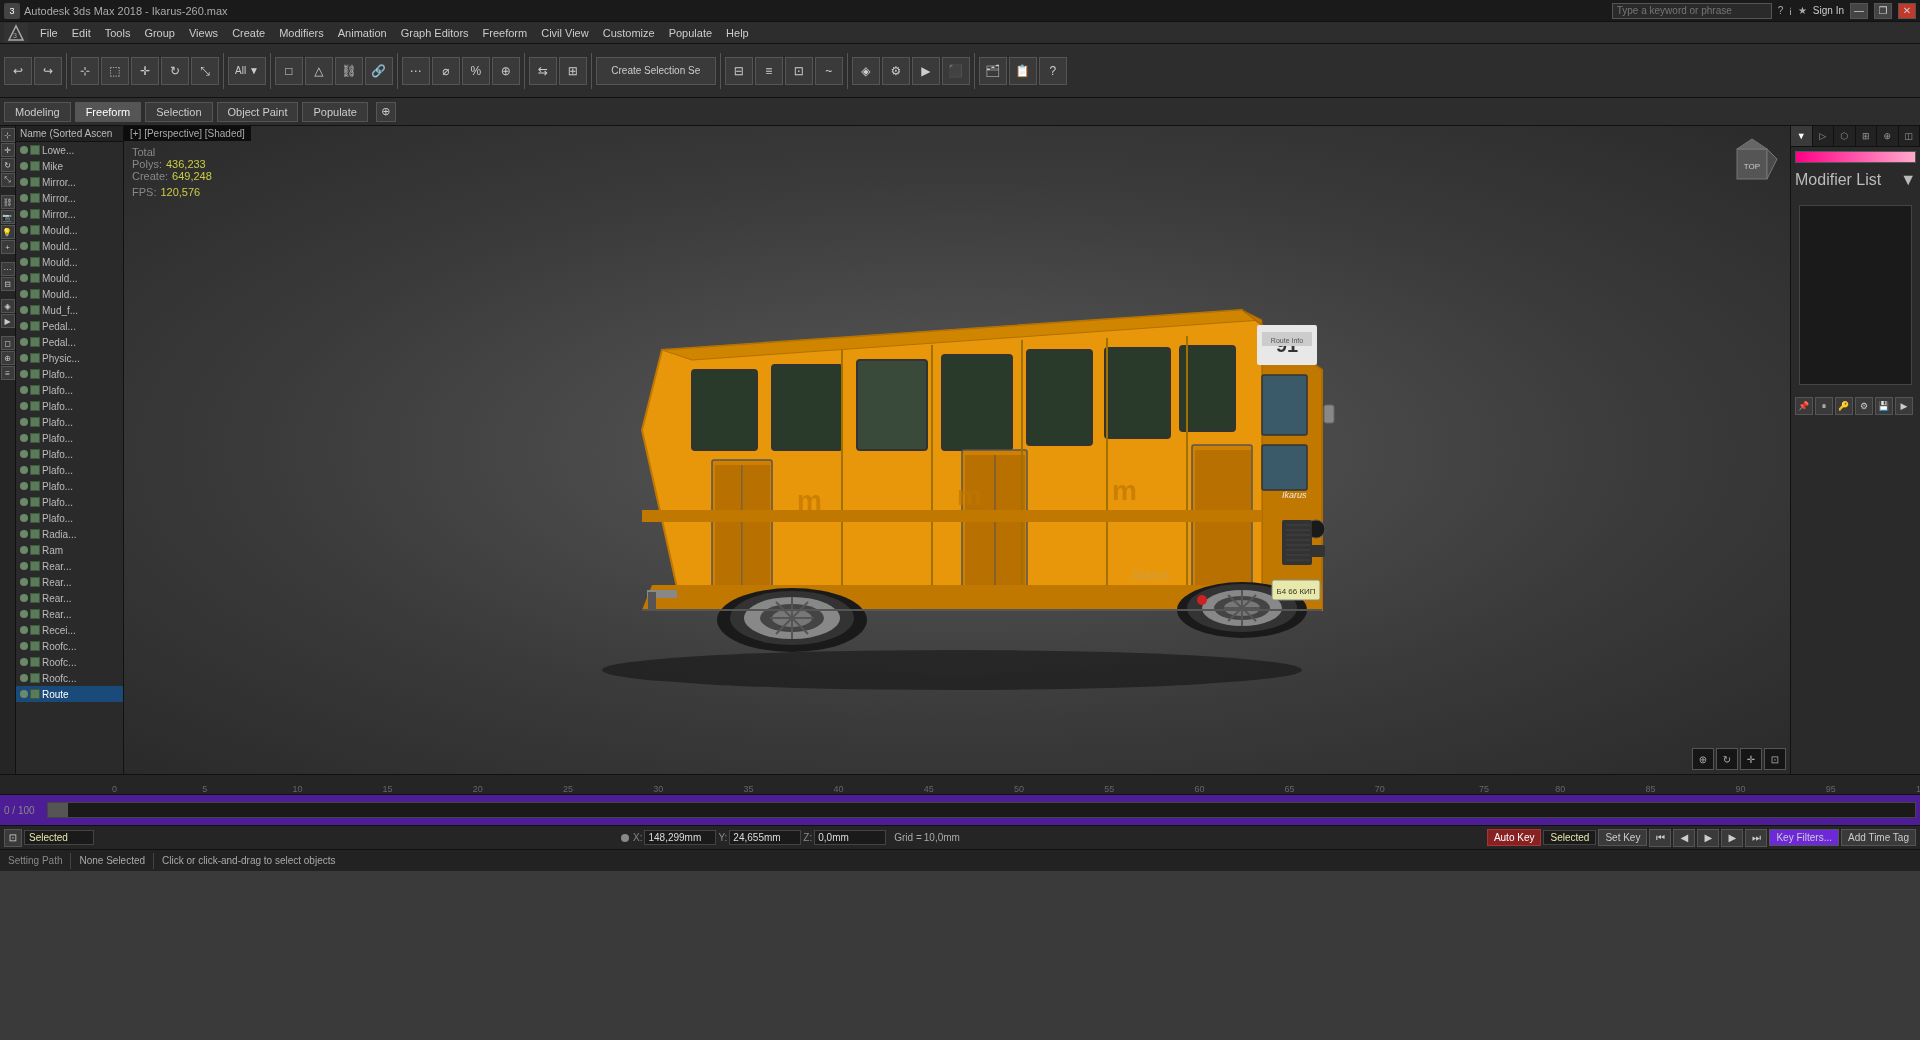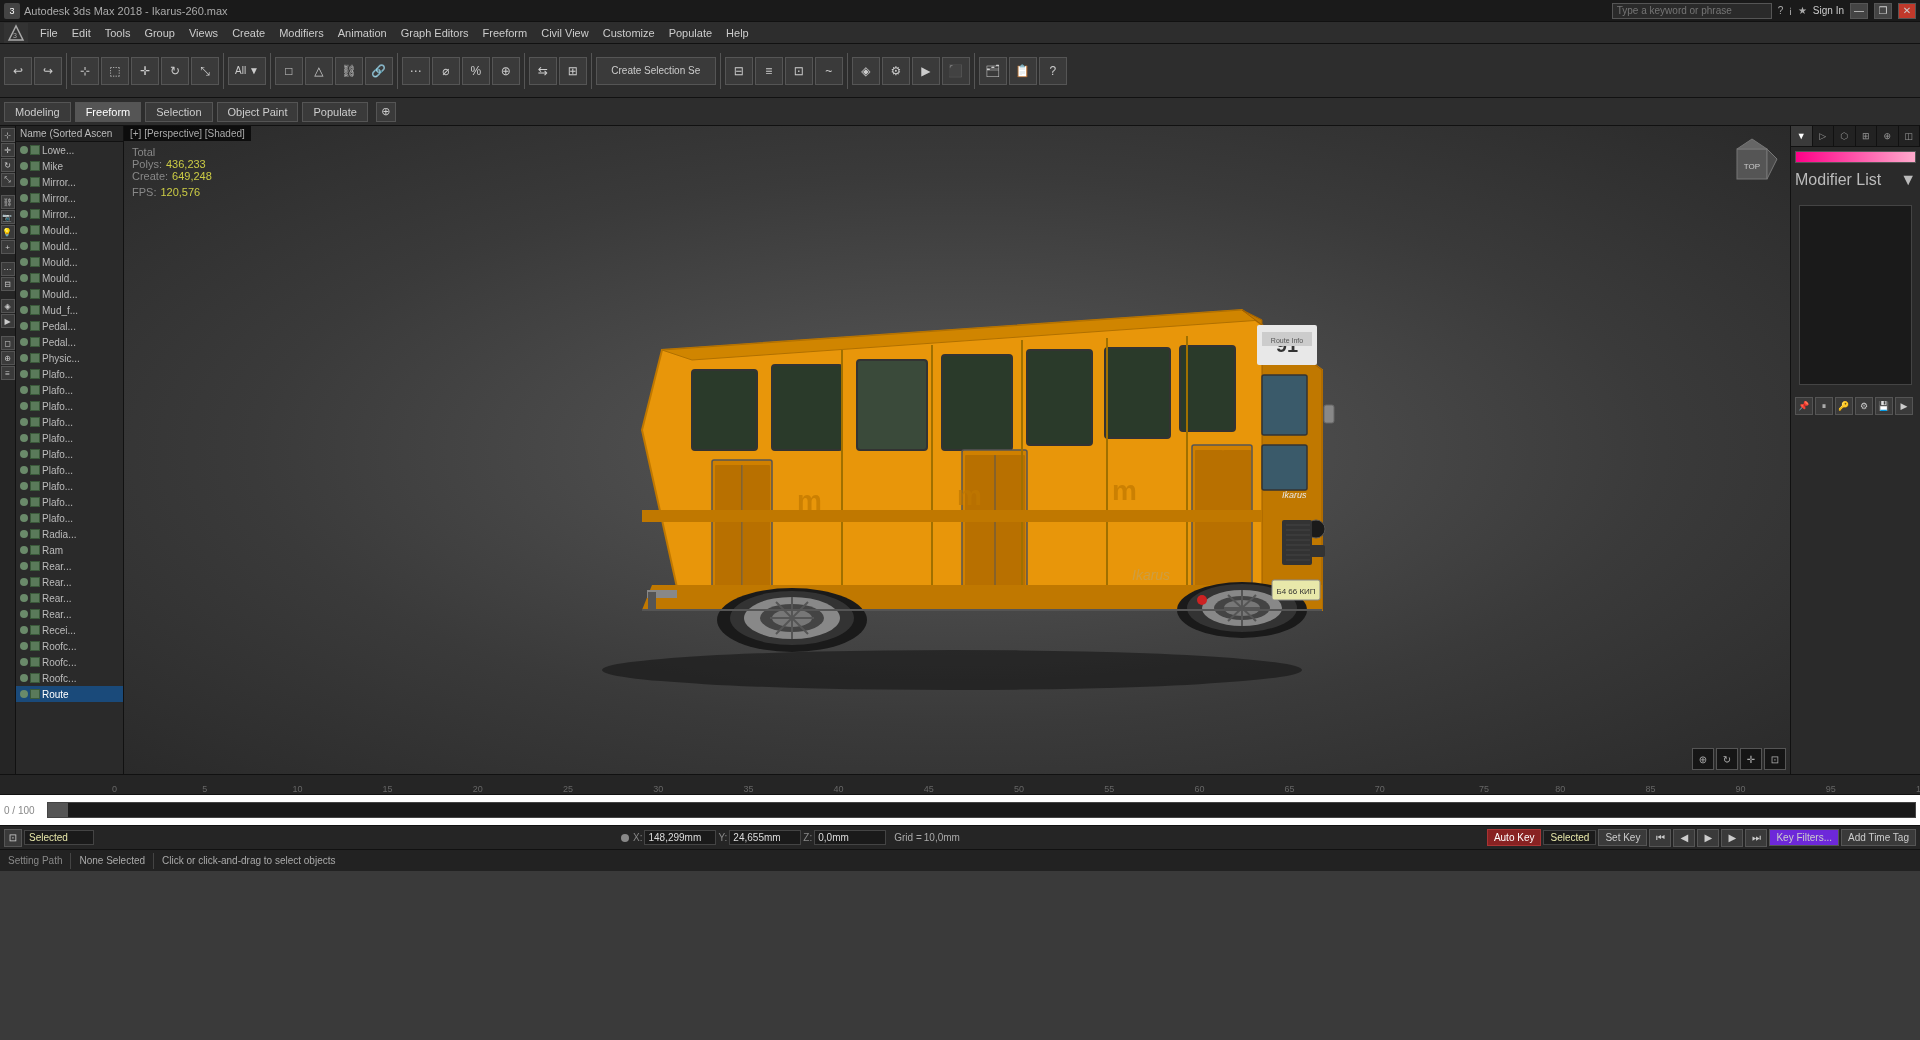--- a/index.html
+++ b/index.html
@@ -292,21 +292,21 @@
       border: 1px solid #555;
       font-size: 9px;
       color: #ccc;
       display: flex; align-items: center; justify-content: center;
       cursor: pointer;
     }
 
     
     #bottom-area {
       height: 24px;
-      background: #ffffff;
+      background: #4c1d95;
       border-top: 1px solid #111;
       display: flex;
       align-items: center;
       padding: 15px 4px;
       gap: 12px;
     }
     #timeline-track {
       flex: 1;
       height: 16px;
       background: #1a1a1a;

